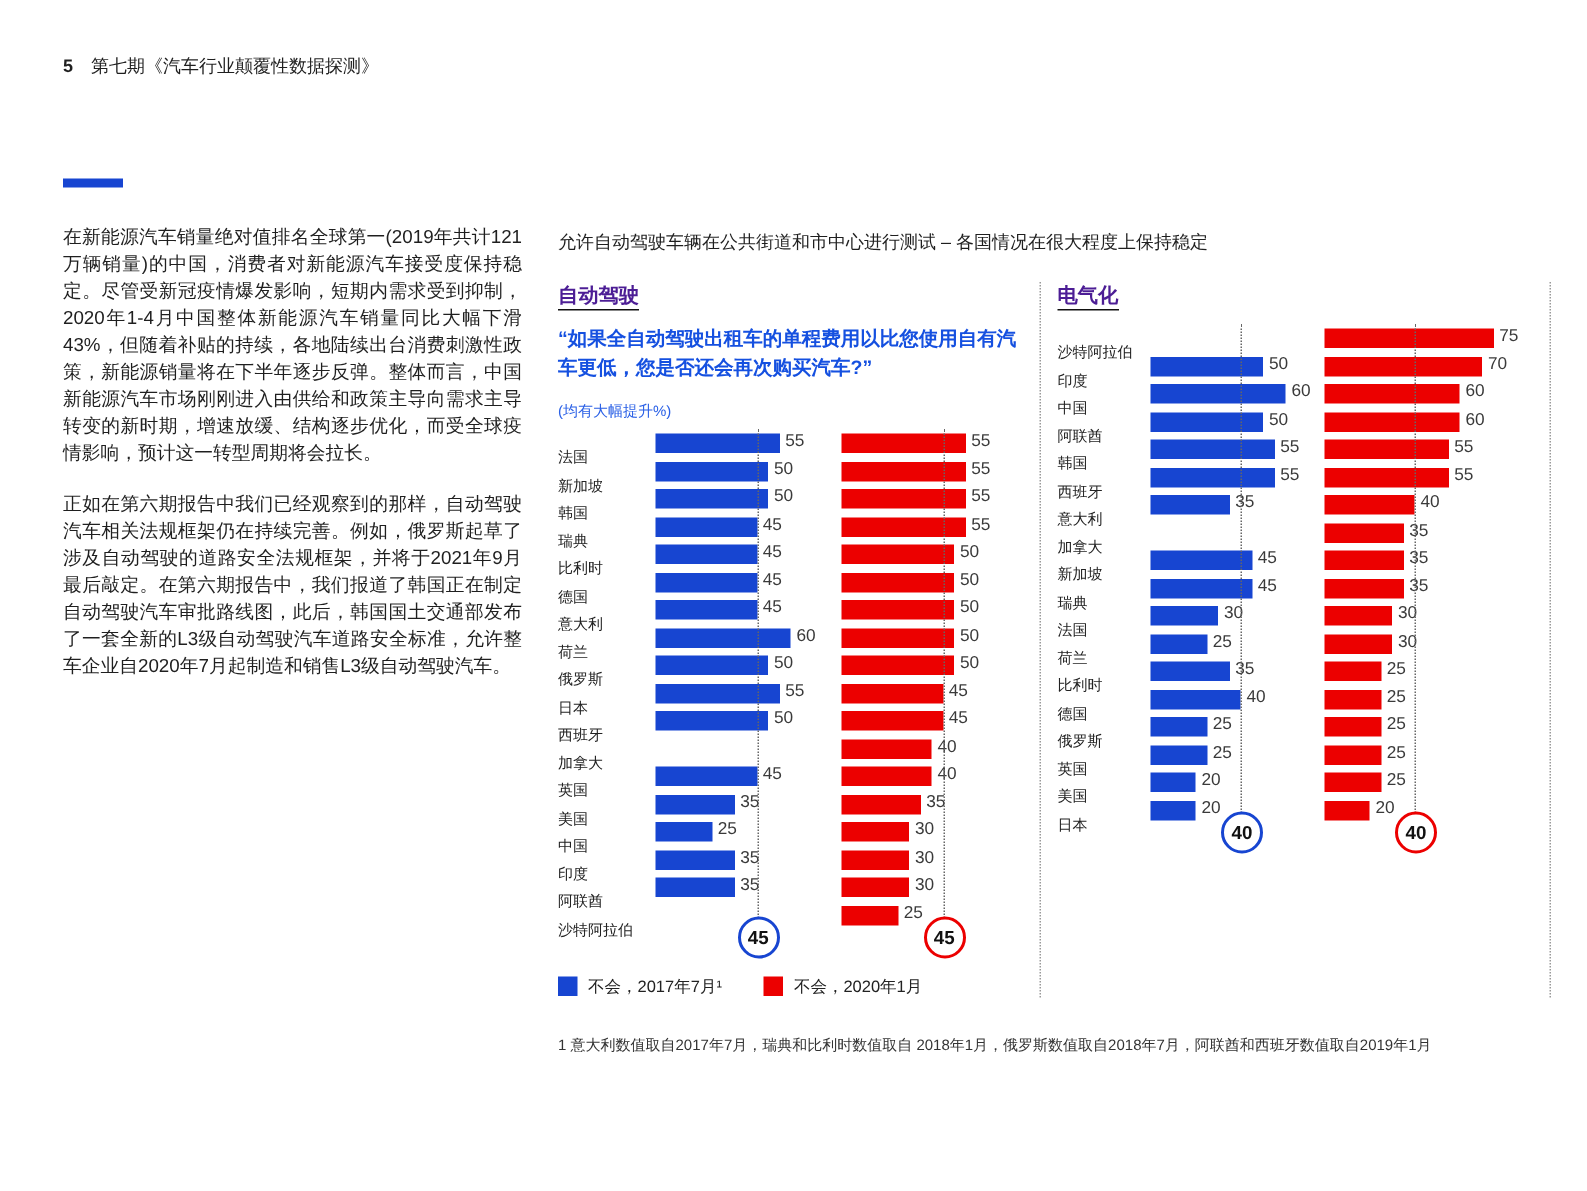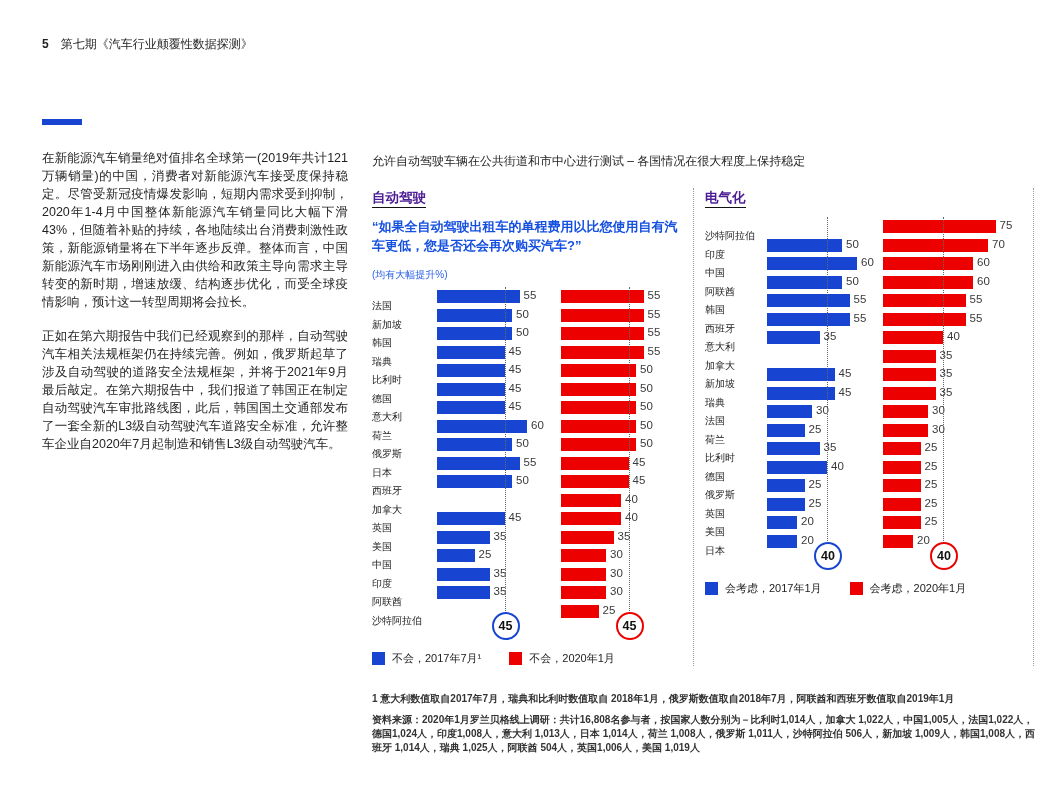--- a/index.html
+++ b/index.html
@@ -32,21 +32,21 @@
   .country{position:absolute;left:0;top:12px;font-size:10px;color:#222;white-space:nowrap;text-align:right;}
   .bar{position:absolute;top:3px;height:13px;}
   .bar-val{position:absolute;top:2px;font-size:11.5px;color:#3a3a3a;}
   .avg-line{position:absolute;top:0;width:0;border-left:1px dotted #666;}
   .avg-circle{position:absolute;width:24px;height:24px;border-radius:50%;background:#fff;
     display:flex;align-items:center;justify-content:center;font-weight:bold;font-size:12.5px;color:#111;}
   .legend{display:flex;gap:28px;margin-top:12px;align-items:center;}
   .legend-item{display:flex;align-items:center;gap:7px;font-size:11px;color:#222;}
   .legend-swatch{width:13px;height:13px;display:inline-block;}
   .footnotes{margin-top:26px;font-size:10px;color:#333;line-height:14px;width:668px;}
-  .footnotes p{margin:0 0 7px 0;font-weight:bold;}
+  .footnotes p{margin:0 0 7px 0;}
 </style>
 </head>
 <body>
 
 <div class="header">
   <span class="pnum">5</span><span>第七期《汽车行业颠覆性数据探测》</span>
 </div>
 
 <div class="left-col">
   <div class="accent-bar"></div>
@@ -325,31 +325,20 @@
             <div class="bar" style="left: 62px; width: 30px; background: rgb(23, 69, 209);"></div>
             <span class="bar-val" style="left: 96px;">20</span>
             <div class="bar" style="left: 178px; width: 30px; background: rgb(236, 0, 0);"></div>
             <span class="bar-val" style="left: 212px;">20</span>
           </div>
           <div class="avg-line" style="left: 122px; height: 330px;"></div>
           <div class="avg-circle" style="left: 109px; top: 325px; border: 2px solid rgb(23, 69, 209);">40</div>
           <div class="avg-line" style="left: 238px; height: 330px;"></div>
           <div class="avg-circle" style="left: 225px; top: 325px; border: 2px solid rgb(236, 0, 0);">40</div>
         </div>
-      <div class="legend">
-          <div class="legend-item">
-            <span class="legend-swatch" style="background: rgb(23, 69, 209);"></span>
-            <span>会考虑，2017年1月</span>
-          </div>
-          <div class="legend-item">
-            <span class="legend-swatch" style="background: rgb(236, 0, 0);"></span>
-            <span>会考虑，2020年1月</span>
-          </div>
-        </div>
     </div>
     <div class="vdivider"></div>
   </div>
 
   <div class="footnotes">
     <p>1 意大利数值取自2017年7月，瑞典和比利时数值取自 2018年1月，俄罗斯数值取自2018年7月，阿联酋和西班牙数值取自2019年1月</p>
-    <p>资料来源：2020年1月罗兰贝格线上调研：共计16,808名参与者，按国家人数分别为－比利时1,014人，加拿大 1,022人，中国1,005人，法国1,022人，德国1,024人，印度1,008人，意大利 1,013人，日本 1,014人，荷兰 1,008人，俄罗斯 1,011人，沙特阿拉伯 506人，新加坡 1,009人，韩国1,008人，西班牙 1,014人，瑞典 1,025人，阿联酋 504人，英国1,006人，美国 1,019人</p>
   </div>
 </div>
 
 </body></html>

